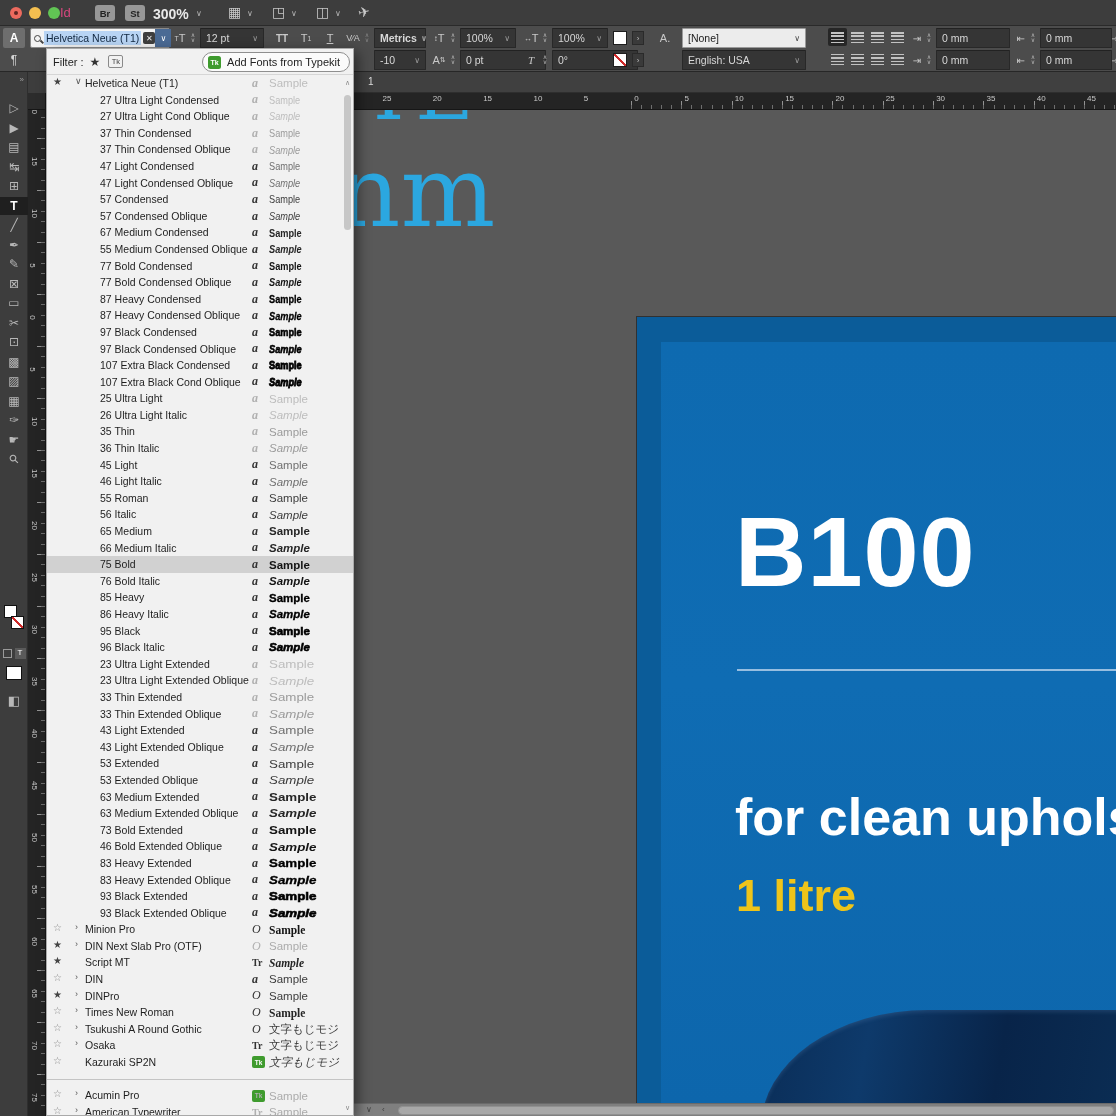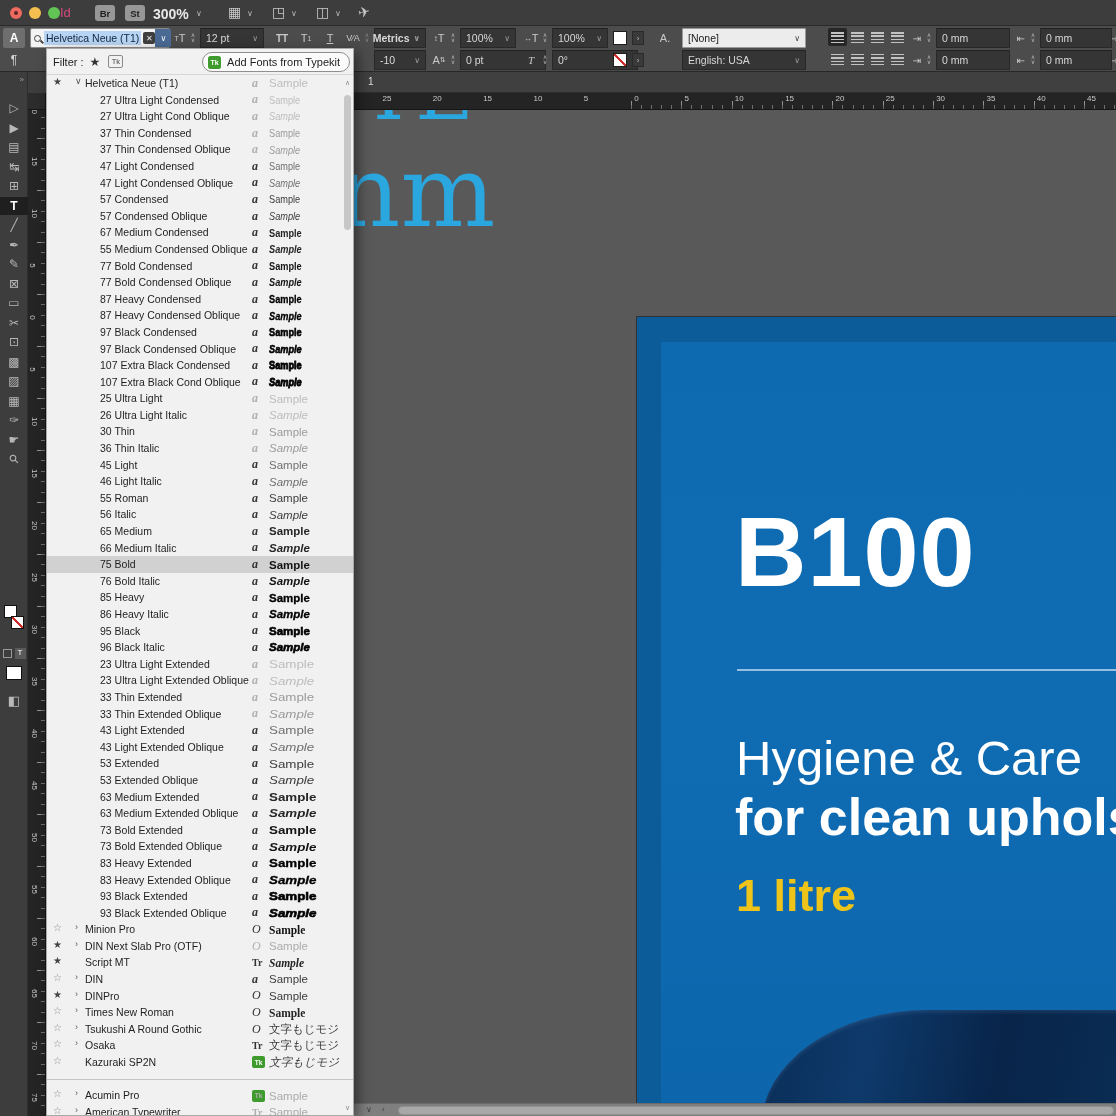--- a/index.html
+++ b/index.html
@@ -179,21 +179,21 @@
         <span class="ca">∨</span>
       </div>
     <div class="cp r1 glyph" style="left:272px;width:20px;font-weight:bold;font-size:10px;">TT</div>
     <div class="cp r1 glyph" style="left:296px;width:20px;">T<span class="supT">1</span></div>
     <div class="cp r1 glyph" style="left:320px;width:20px;text-decoration:underline;">T</div>
     <div class="cp r1 glyph" style="left:344px;width:18px;font-size:9px;">V⁄A</div>
     <div class="cp r1 stepper" style="left:362px;opacity:.55;">
         <span>∧</span>
         <span>∨</span>
       </div>
-    <div class="cp r1 dfield" style="left:374px;width:52px;font-weight:bold;justify-content:flex-end;">
+    <div class="cp r1 dfield" style="left:374px;width:52px;font-weight:bold;">
         <span>Metrics</span>
         <span class="ca">∨</span>
       </div>
     <div class="cp r1 glyph" style="left:430px;width:18px;"><span style="font-size:8px;">↕</span>T</div>
     <div class="cp r1 stepper" style="left:448px;">
         <span>∧</span>
         <span>∨</span>
       </div>
     <div class="cp r1 dfield" style="left:460px;width:56px;">
         <span>100%</span>
@@ -394,21 +394,20 @@
   <div class="corner"></div>
 
   <div class="canvas">
     <span class="cyanfrag" style="left:316px;top:-58px;font-size:80px;">TE</span>
     <span class="cyanfrag" style="left:290px;top:32px;font-size:100px;">nm</span>
 
     <div class="page">
       <div class="photo">
         <div class="ptitle">B100</div>
         <div class="prule"></div>
-        <div class="psub1">Hygiene &amp; Care</div>
         <div class="psub2">for clean upholst</div>
         <div class="pvol" style="color:#eec41a;">1 litre</div>
         <div class="blob"></div>
       </div>
     </div>
   </div>
 
   <div class="hscroll">
     <span class="chev" style="left:20px;">∨</span>
     <span class="chev" style="left:36px;">‹</span>
@@ -569,21 +568,21 @@
           </span>
         </div>
         <div class="frow">
           <span class="fname ind">26 Ultra Light Italic</span>
           <span class="fsample">
             <span class="fi fi-a" style="color: rgb(176, 176, 176);">a</span>
             <span class="s s-ul s-it">Sample</span>
           </span>
         </div>
         <div class="frow">
-          <span class="fname ind">30 Thin</span>
+          <span class="fname ind">35 Thin</span>
           <span class="fsample">
             <span class="fi fi-a" style="color: rgb(176, 176, 176);">a</span>
             <span class="s s-th">Sample</span>
           </span>
         </div>
         <div class="frow">
           <span class="fname ind">36 Thin Italic</span>
           <span class="fsample">
             <span class="fi fi-a" style="color: rgb(176, 176, 176);">a</span>
             <span class="s s-th s-it">Sample</span>
@@ -744,21 +743,21 @@
           </span>
         </div>
         <div class="frow">
           <span class="fname ind">73 Bold Extended</span>
           <span class="fsample">
             <span class="fi fi-a">a</span>
             <span class="s s-bd s-ext">Sample</span>
           </span>
         </div>
         <div class="frow">
-          <span class="fname ind">73 Bold Extended Oblique</span>
+          <span class="fname ind">46 Bold Extended Oblique</span>
           <span class="fsample">
             <span class="fi fi-a">a</span>
             <span class="s s-bd s-ext s-it">Sample</span>
           </span>
         </div>
         <div class="frow">
           <span class="fname ind">83 Heavy Extended</span>
           <span class="fsample">
             <span class="fi fi-a">a</span>
             <span class="s s-hv s-ext">Sample</span>

